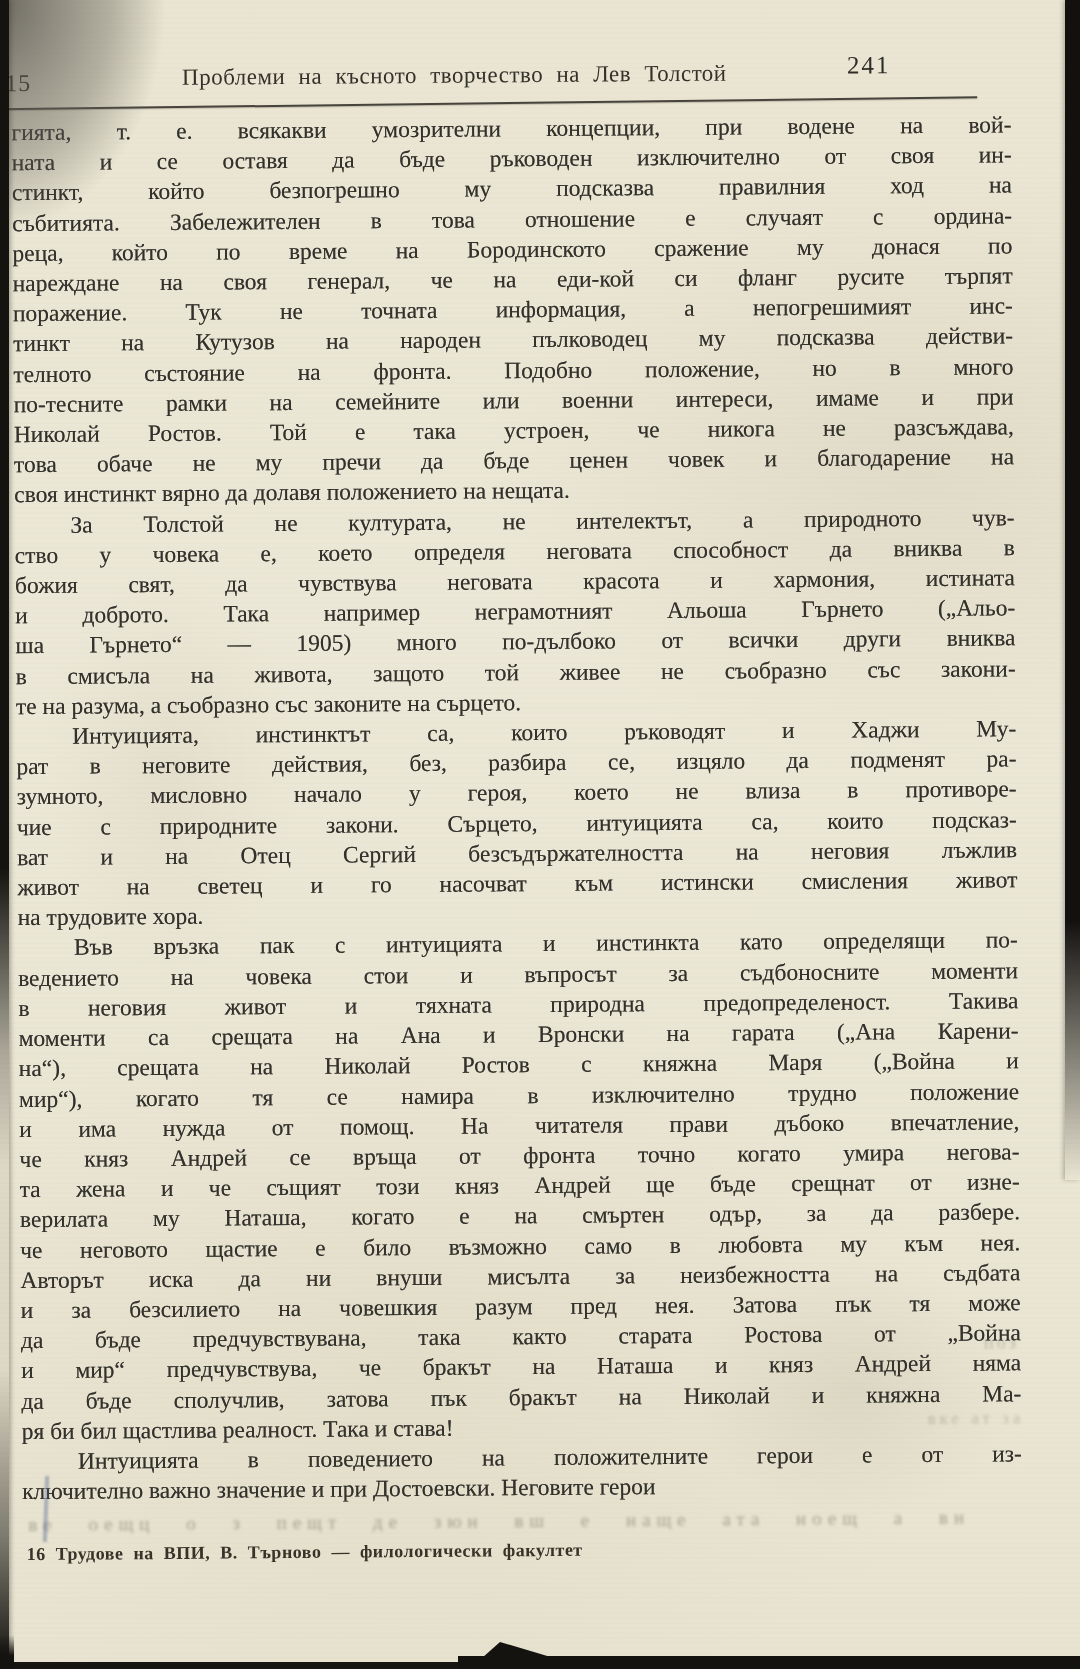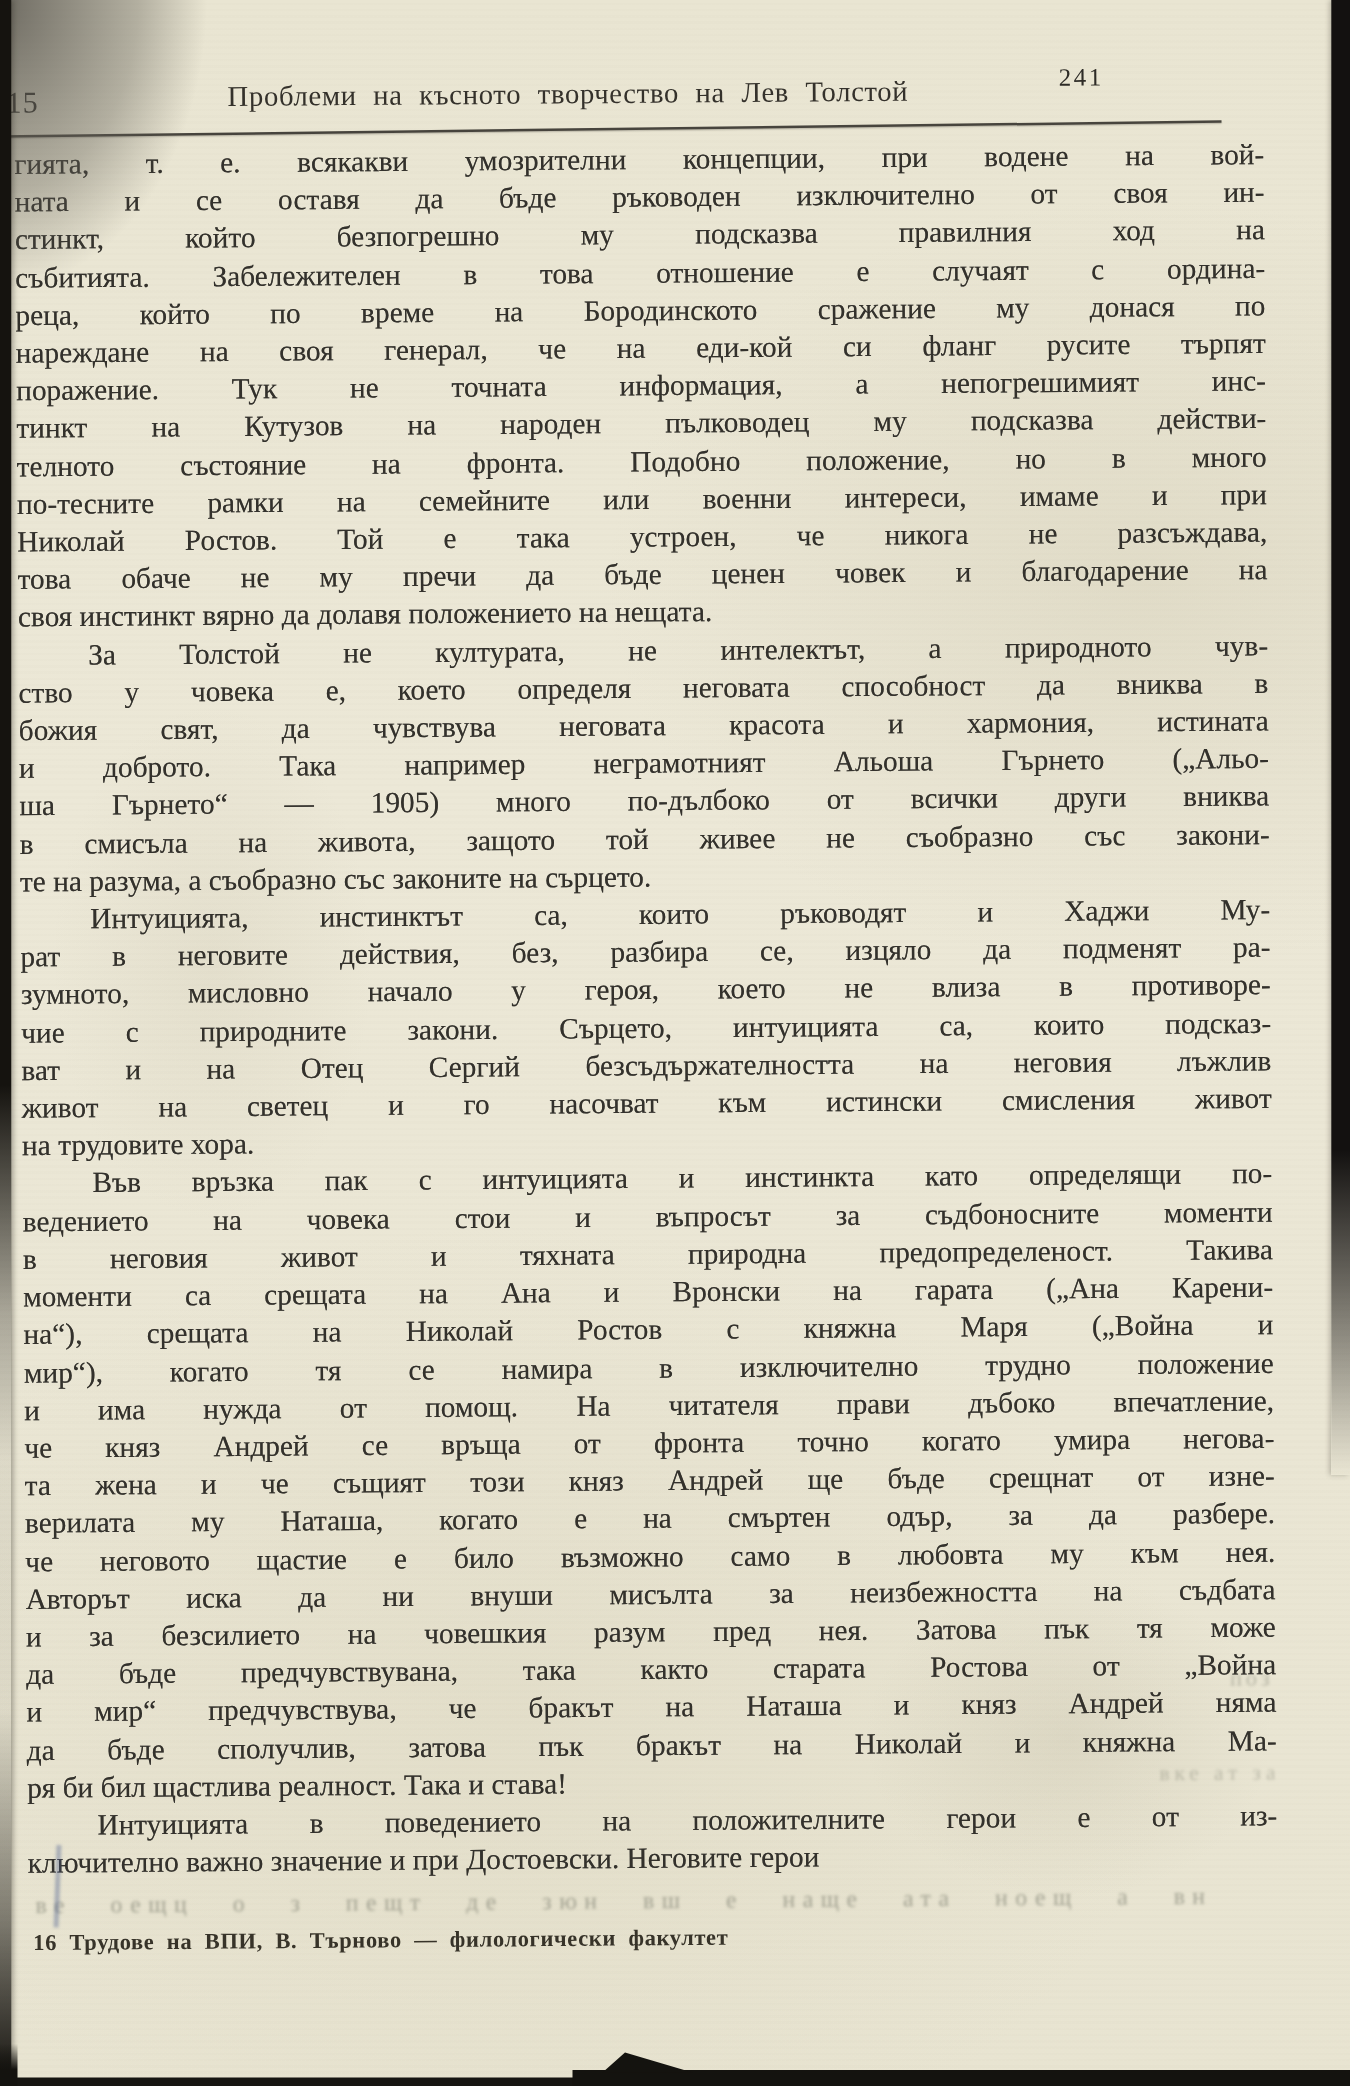--- a/index.html
+++ b/index.html
@@ -27,21 +27,21 @@
     border-left:18px solid transparent;border-right:54px solid transparent;border-bottom:16px solid #14130f;}
   .corner-nub{position:absolute;left:0;bottom:0;width:14px;height:34px;
     background:linear-gradient(to top,#14130f 40%,transparent);}
   .blue-mark{position:absolute;left:44px;top:1476px;width:4px;height:66px;
     background:rgba(74,96,142,.4);filter:blur(1.2px);transform:rotate(2deg);}
   
   #content{position:absolute;left:0;top:0;width:1080px;height:1669px;
     transform:rotate(-0.45deg);transform-origin:540px 200px;color:#32302b;}
   .hdr-mark{position:absolute;left:6px;top:66px;font-size:24px;letter-spacing:1px;color:#2d2b26;}
   .hdr-title{position:absolute;left:183px;top:62px;font-size:23px;word-spacing:7px;letter-spacing:.5px;color:#34312b;white-space:nowrap;}
-  .hdr-page{position:absolute;left:848px;top:54px;font-size:20px;letter-spacing:2px;color:#2e2c27;}
+  .hdr-page{position:absolute;left:848px;top:54px;font-size:25px;letter-spacing:2px;color:#2e2c27;}
   .hdr-rule{position:absolute;left:0;top:104px;width:978px;height:2px;background:#47443d;
     transform:rotate(-0.25deg);transform-origin:left center;box-shadow:0 1px 1px rgba(70,66,58,.25);}
   #body-text{position:absolute;left:12px;top:113px;width:1000px;
     font-size:23.5px;line-height:30.2px;color:#33312c;text-shadow:0 0 .5px rgba(51,49,44,.65);}
   .para{margin:0;}
   .line{text-align:justify;text-align-last:justify;text-justify:inter-word;white-space:nowrap;}
   .line.end{text-align-last:left;}
   .line.indent{text-indent:56px;}
   .footnote{position:absolute;left:16px;top:1540px;font-size:18px;font-weight:bold;
     word-spacing:5px;letter-spacing:.5px;color:#373329;}

